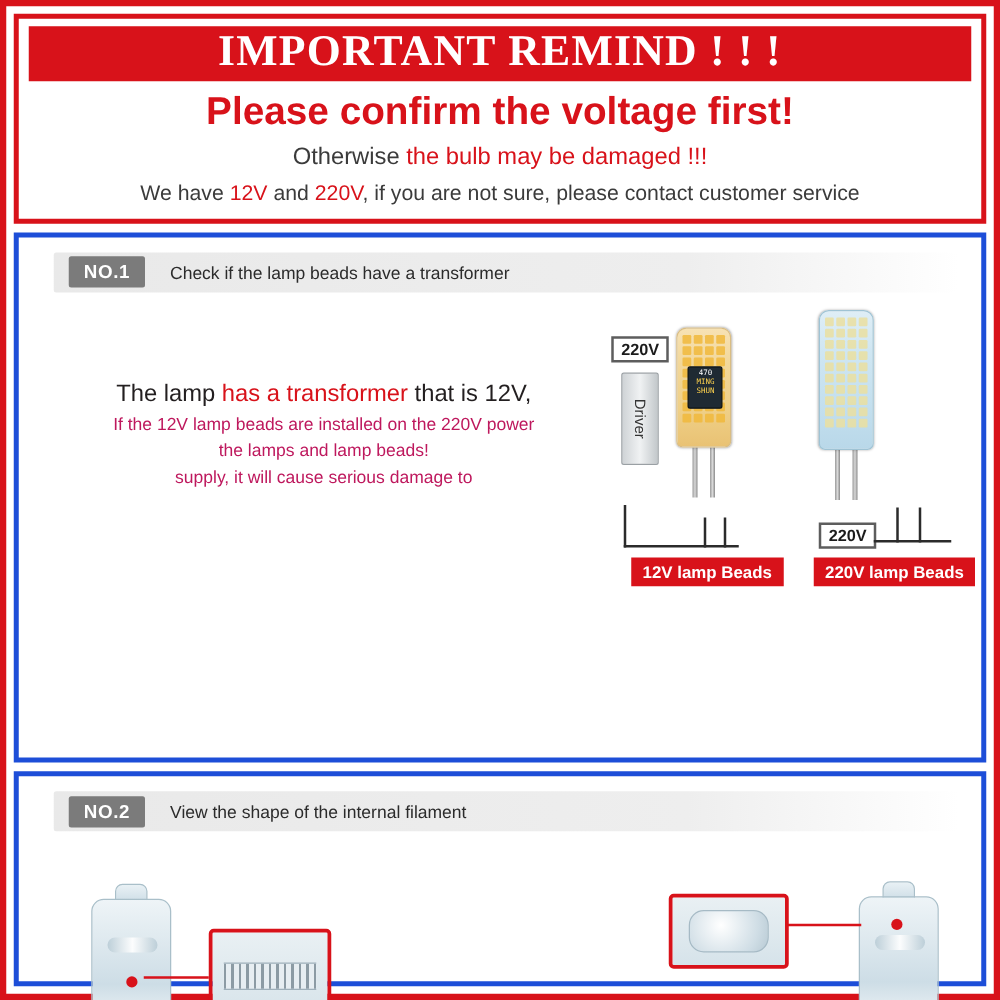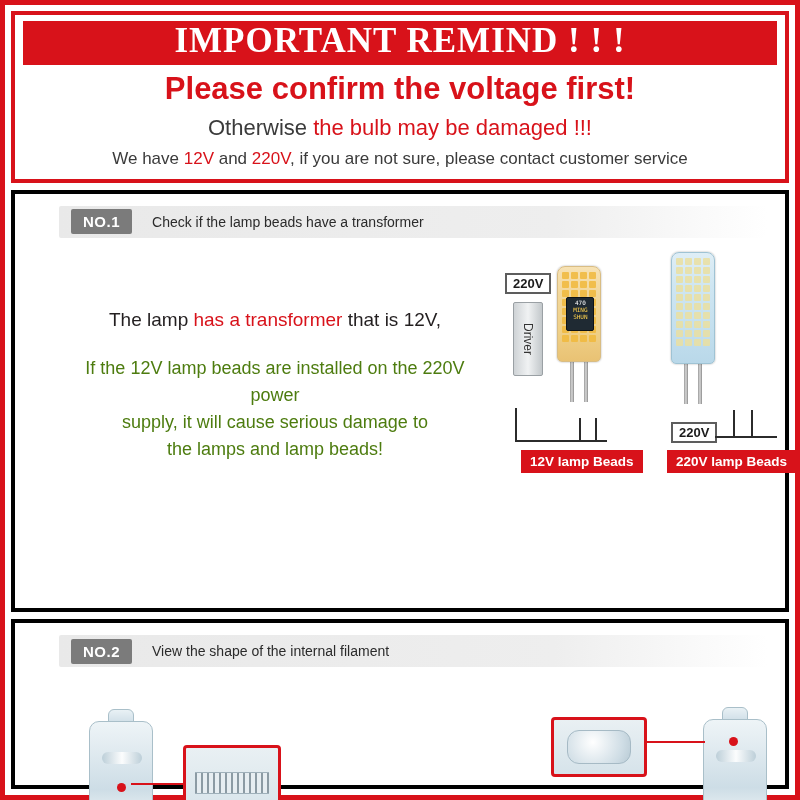--- a/index.html
+++ b/index.html
@@ -36,38 +36,37 @@
   }
   .banner-sub {
     color:#d8121a;
     font-weight:bold;
     font-size:31px;
     margin-top:7px;
     line-height:1.1;
     font-family:"Liberation Sans", sans-serif;
   }
   .banner-line2 {
-    font-size:22px;
+    font-size:19px;
     margin-top:9px;
     color:#3b3b3b;
   }
   .banner-line2 .red { color:#d8121a; }
   .banner-line3 {
     font-size:17px;
     margin-top:8px;
     color:#3b3b3b;
   }
   .banner-line3 .red { color:#d8121a; }
 
   
   .section {
-    border:4px solid #000000;
+    border:4px solid #1d4ed8;
     position:relative;
     flex:1 1 auto;
-    padding-left:16px;
   }
   #section-1 { height:305px; }
   #section-2 { height:auto; flex:1 1 auto; }
 
   .sec-head {
     margin:12px 18px 0 28px;
     background:linear-gradient(to right,#e9e9e9 0%, #eeeeee 70%, #ffffff 100%);
     height:32px;
     display:flex; align-items:center;
     border-radius:2px;
@@ -93,24 +92,23 @@
   .s1-text {
     position:absolute;
     left:34px; top:68px; width:420px;
     text-align:center;
   }
   .s1-l1 { font-size:19px; line-height:1.45; }
   .s1-l1 .red { color:#d8121a; }
   .s1-l2 { font-size:19px; line-height:1.45; color:#d8121a; }
   .s1-l2 .blk { color:#231f20; }
   .s1-note {
-    margin-top:22px;
-    font-size:18px;
+    font-size:14px;
     line-height:1.5;
-    color:#4d7c0f;
+    color:#be185d;
   }
 
   
   .bulb-wrap { position:absolute; }
   .bulb {
     position:relative;
   }
   .bulb .body {
     width:44px; height:96px;
     border-radius:8px 8px 5px 5px;
@@ -264,22 +262,22 @@
       <span class="sec-head-text">Check if the lamp beads have a transformer</span>
     </div>
 
     <div class="s1-body">
       <div class="s1-text">
         <div class="s1-l1">
           <span>The lamp </span><span class="red">has a transformer</span><span> that is 12V,</span>
         </div>
         <div class="s1-note">
           <div>If the 12V lamp beads are installed on the 220V power</div>
+          <div>the lamps and lamp beads!</div>
           <div>supply, it will cause serious damage to</div>
-          <div>the lamps and lamp beads!</div>
         </div>
       </div>
 
       <div class="bulb-wrap" style="left:474px; top:28px;">
         <div style="display:flex; align-items:flex-end; gap:6px;">
           <div style="display:flex; flex-direction:column; align-items:center; margin-bottom:26px;">
             <div class="tagv">220V</div>
             <div class="driver" style="margin-top:8px;">
               <span>Driver</span>
             </div>

